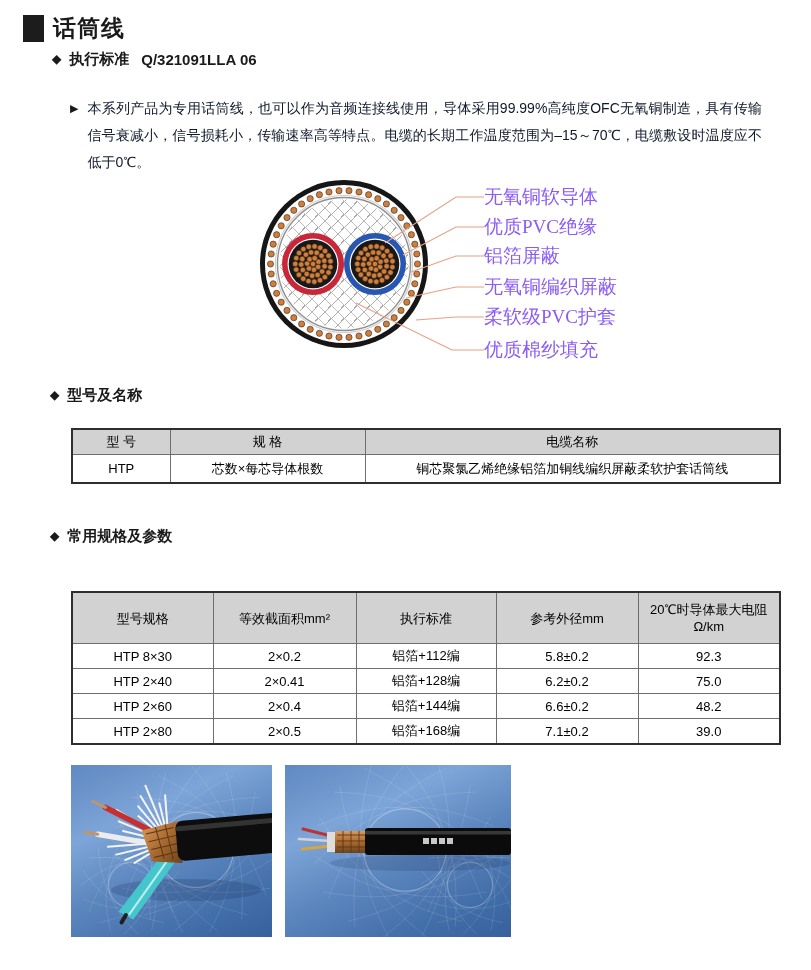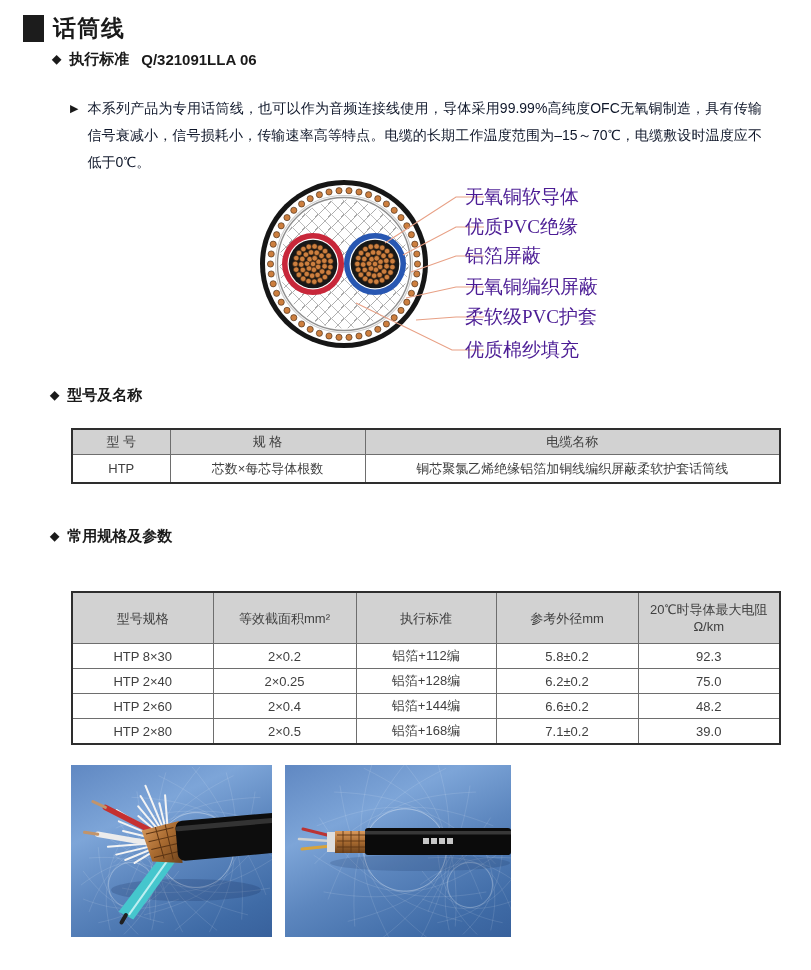--- a/index.html
+++ b/index.html
@@ -16,30 +16,30 @@
   #standard-row{left:52px;top:50px;display:flex;align-items:center;font-size:15px;font-weight:bold;}
   .diamond{font-size:12px;margin-right:8px;position:relative;top:-1px;}
 
   
   #desc-row{left:70px;top:95px;width:692px;display:flex;}
   #desc-marker{font-size:11px;line-height:27px;margin-right:9px;color:#1a1a1a;}
   #description{font-size:14px;line-height:27px;text-align:justify;color:#0f172a;}
 
   
   #diagram-svg{left:245px;top:170px;}
-  .diag-label{position:absolute;left:465px;transform:translateY(-50%);
-              font-family:"Liberation Serif",serif;font-size:19px;color:#4c1d95;white-space:nowrap;}
+  .diag-label{position:absolute;left:484px;transform:translateY(-50%);
+              font-family:"Liberation Serif",serif;font-size:19px;color:#8b5cf6;white-space:nowrap;}
 
   
   .section-heading{display:flex;align-items:center;font-size:15px;font-weight:bold;}
   #model-heading{left:50px;top:386px;}
   #spec-heading{left:50px;top:527px;}
 
   
-  table{border-collapse:collapse;table-layout:fixed;font-size:13px;color:#404040;}
+  table{border-collapse:collapse;table-layout:fixed;font-size:13px;color:#000000;}
   th,td{border:1px solid #6e6e6e;text-align:center;vertical-align:middle;padding:0 4px;
         overflow:hidden;white-space:nowrap;}
   th{background:#d2d2d2;font-weight:normal;}
   #model-table{left:71px;top:428px;}
   #model-table table{width:708px;border:2px solid #2e2e2e;}
   #model-table th{height:24px;}
   #model-table td{height:27px;}
   #spec-table{left:71px;top:563px;margin-top:28px;}
   #spec-table table{width:708px;border:2px solid #2e2e2e;}
   #spec-table th{height:50px;white-space:pre-line;line-height:17px;}
@@ -299,21 +299,21 @@
       </tr>
       <tr>
         <td>HTP 8×30</td>
         <td>2×0.2</td>
         <td>铝箔+112编</td>
         <td>5.8±0.2</td>
         <td>92.3</td>
       </tr>
       <tr>
         <td>HTP 2×40</td>
-        <td>2×0.25</td>
+        <td>2×0.41</td>
         <td>铝箔+128编</td>
         <td>6.2±0.2</td>
         <td>75.0</td>
       </tr>
       <tr>
         <td>HTP 2×60</td>
         <td>2×0.4</td>
         <td>铝箔+144编</td>
         <td>6.6±0.2</td>
         <td>48.2</td>

